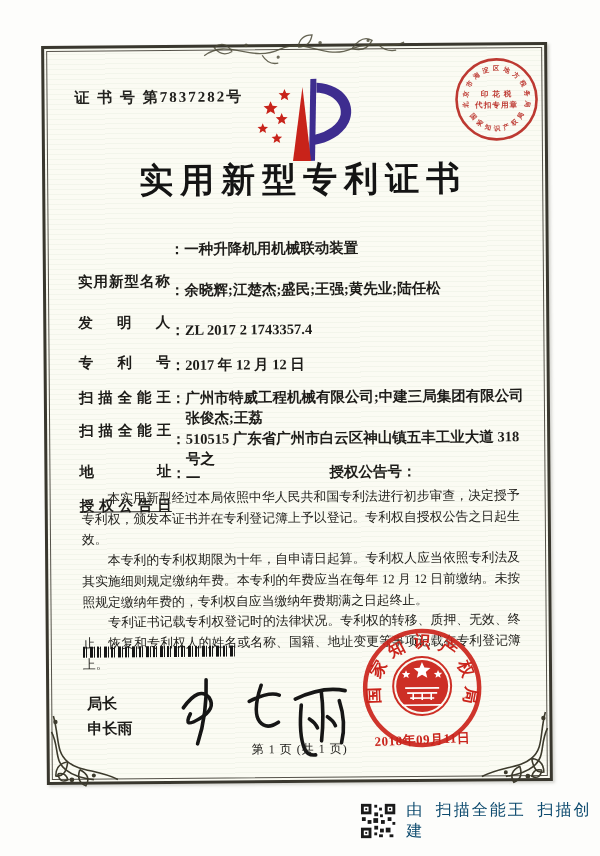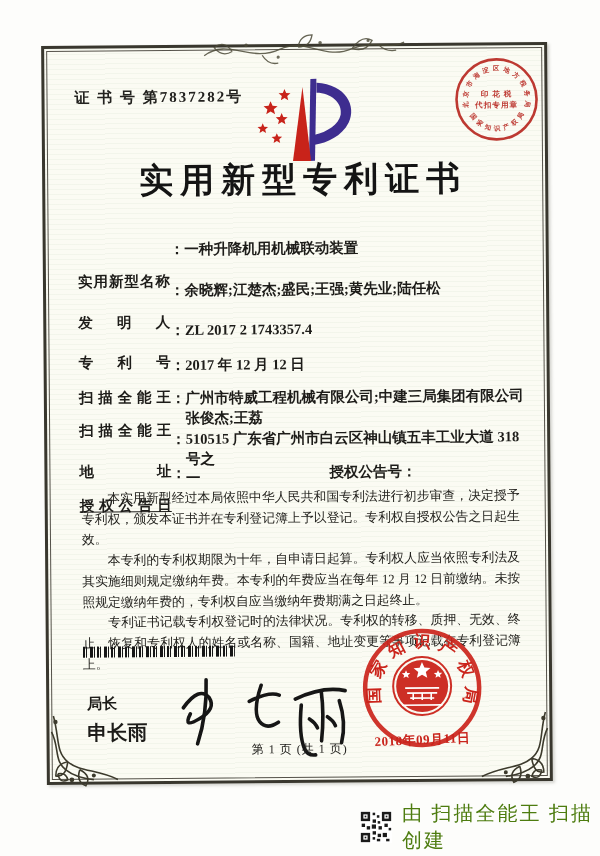--- a/index.html
+++ b/index.html
@@ -42,34 +42,34 @@
   .grant-right{display:flex;flex:1;}
   .grant-right .glabel{flex:0 0 auto;text-align:right;}
   
   .paras{position:absolute;left:34px;right:28px;top:440px;font-size:12.8px;
     color:#23221e;line-height:1.62;}
   .paras p{margin:0;text-indent:2em;text-align:justify;font-weight:500;}
   
   .barcode{position:absolute;left:34px;top:598px;width:152px;height:11px;
     background:repeating-linear-gradient(90deg,#161616 0 2px,transparent 2px 3px,#161616 3px 4px,transparent 4px 7px,#161616 7px 10px,transparent 10px 11px,#161616 11px 12px,transparent 12px 14px);}
   .director-title{position:absolute;left:38px;top:646px;font-size:15px;font-weight:600;color:#1d1c19;}
-  .director-name{position:absolute;left:38px;top:671px;font-size:20px;font-weight:600;color:#1d1c19;}
+  .director-name{position:absolute;left:38px;top:671px;font-size:15px;font-weight:600;color:#1d1c19;}
   .signature{position:absolute;left:100px;top:624px;}
   .seal{position:absolute;left:298px;top:576px;}
   .page-footer{position:absolute;left:0;right:0;top:694px;text-align:center;
     font-size:12px;color:#23221f;letter-spacing:1px;font-weight:500;}
   
   .garland{position:absolute;left:158px;top:-16px;}
   .corner{position:absolute;}
   .corner-bl{left:-4px;bottom:-6px;}
   .corner-br{right:-4px;bottom:-6px;transform:scaleX(-1);}
   
   .watermark{position:absolute;left:360px;top:800px;display:flex;align-items:center;gap:10px;}
-  .wm-text{font-size:20px;color:#4d7c0f;letter-spacing:2px;font-weight:500;
-    font-family:Liberation Sans, sans-serif;}
+  .wm-text{font-size:16px;color:#0c4a6e;letter-spacing:2px;font-weight:500;
+    font-family:Liberation Mono, monospace;}
   .seal-arc-text{font-size:16.5px;font-weight:700;letter-spacing:7.5px;fill:#cb241b;}
   .seal-date{font-size:13px;font-weight:700;fill:#c9241c;letter-spacing:.5px;}
   .ts-arc{font-size:6.4px;font-weight:700;fill:#b7251e;}
   .ts-center{font-size:7.6px;font-weight:700;fill:#b7251e;letter-spacing:1px;}
 </style>
 </head>
 <body>
 
 <div class="scan">
   <div class="frame">

